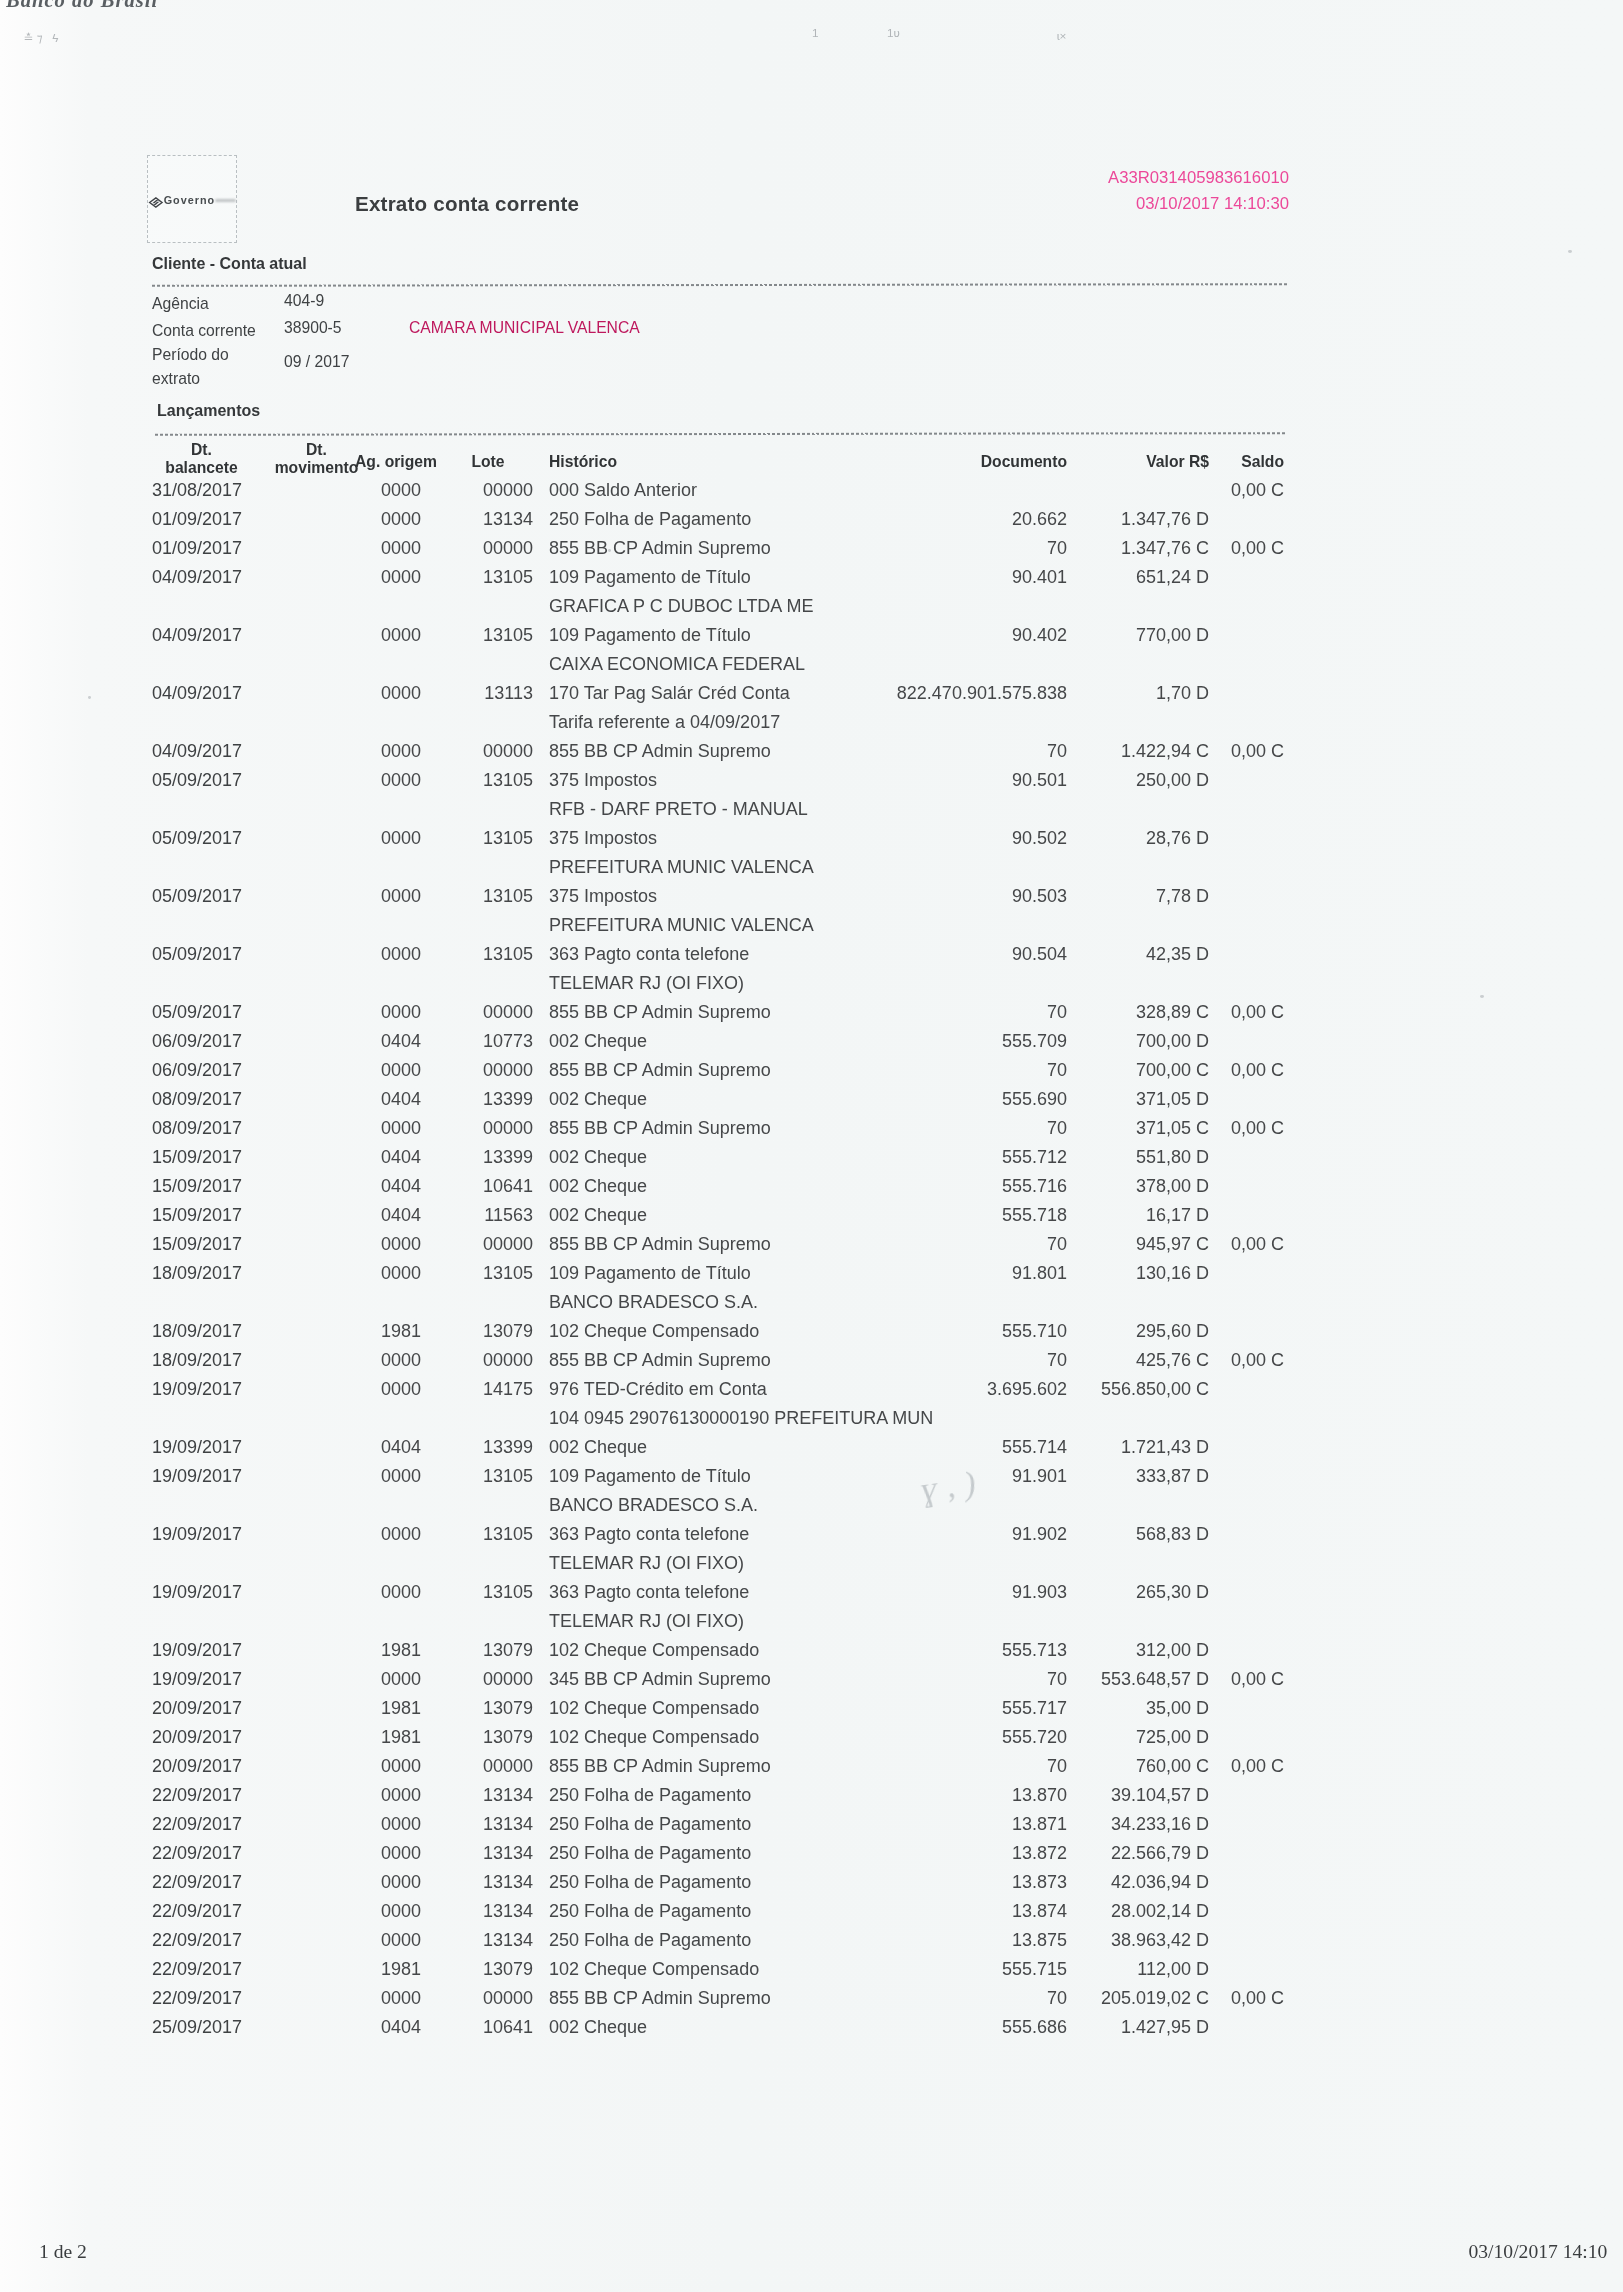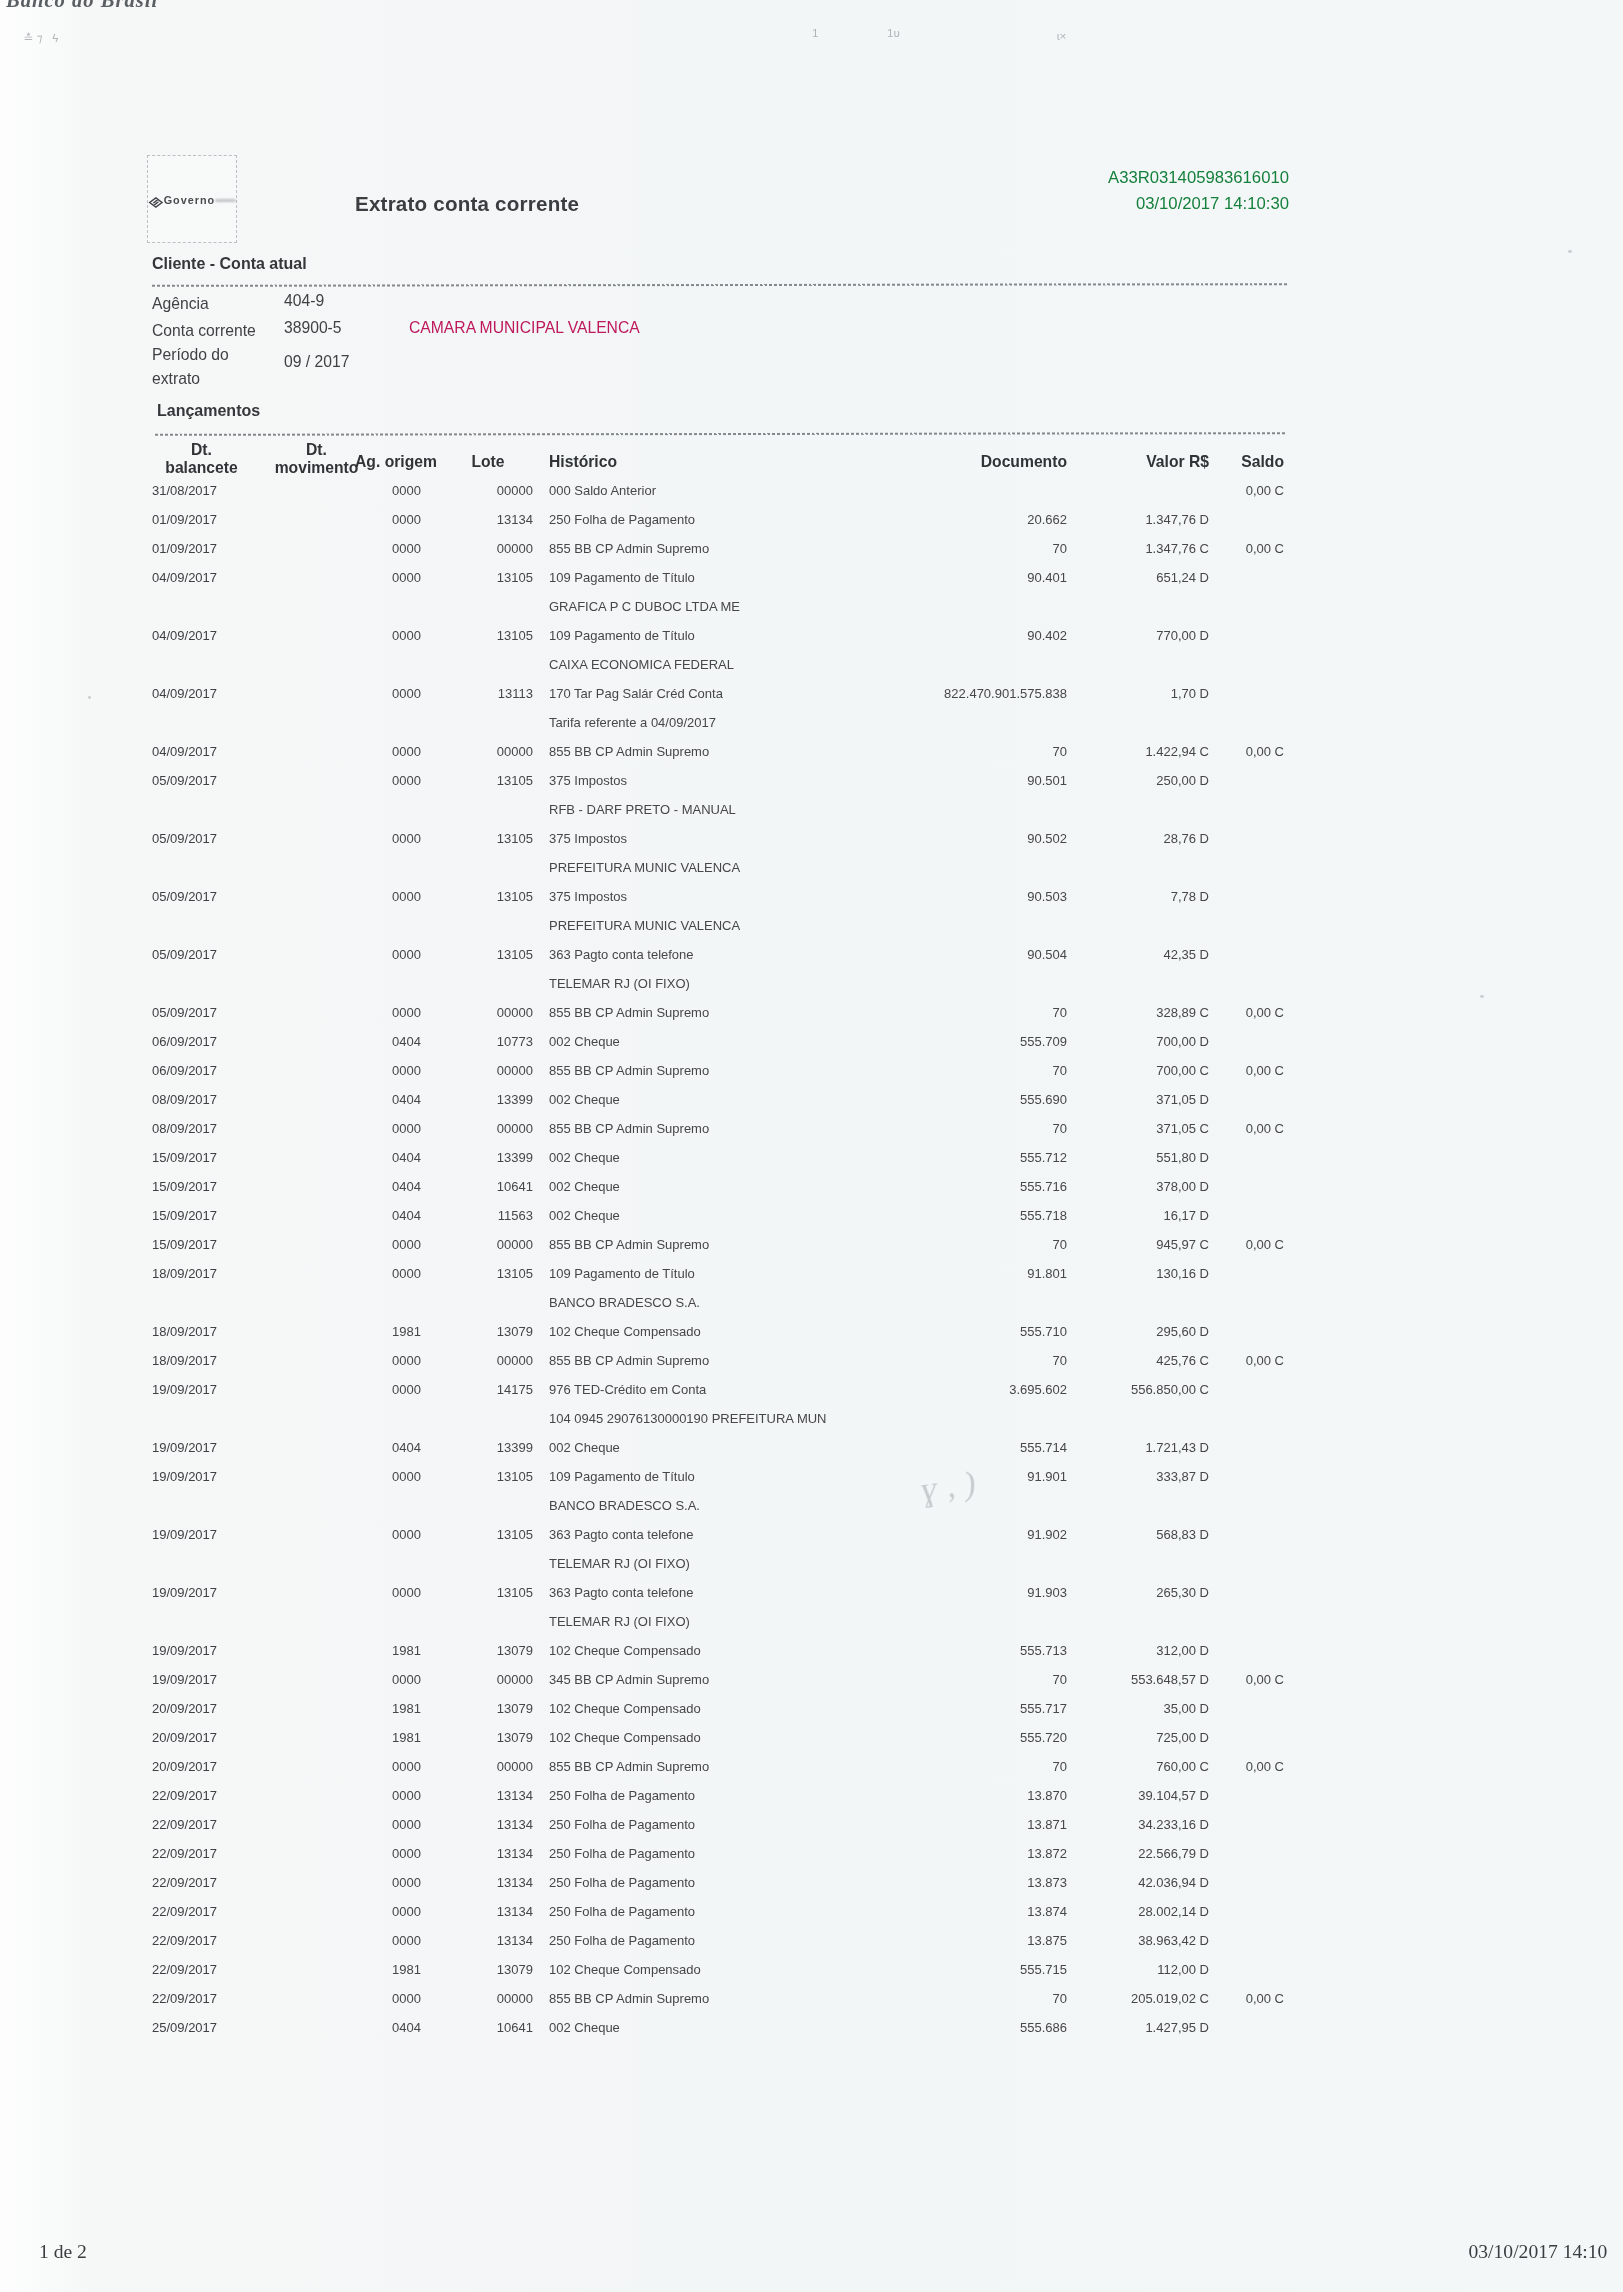--- a/index.html
+++ b/index.html
@@ -37,21 +37,21 @@
   }
   .logo-microtext {
     margin-top:2.9px; width:76px; height:3.9px; background:#9aa0a3; opacity:.6;
     filter:blur(1px); border-radius:2px;
   }
   .doc-title {
     position:absolute; left:355px; top:192px;
     font-size:20.6px; font-weight:bold; color:#3b3e40; letter-spacing:0.2px;
   }
   .doc-code-block { position:absolute; left:980px; top:165px; width:309px; text-align:right;
-    font-size:16.7px; color:#15803d; line-height:25.5px; }
+    font-size:16.7px; color:#ec4899; line-height:25.5px; }
 
   
   .section-title { position:absolute; font-size:16px; font-weight:bold; color:#35383a; }
   .rule {
     position:absolute; height:2px;
     background-image:repeating-linear-gradient(90deg,#6f7478 0 2.9px, transparent 2.9px 4.9px);
     opacity:.85; transform:rotate(-.08deg);
   }
   .client-label { position:absolute; left:152px; font-size:15.7px; color:#3f4244; width:123px; line-height:23.5px; }
   .client-value { position:absolute; left:284px; font-size:15.7px; color:#3f4244; white-space:nowrap; }
@@ -65,21 +65,21 @@
   .th-dtb { left:137px; top:2px;  width:129px; }
   .th-dtm { left:253px; top:2px;  width:127px; }
   .th-ag  { left:343px; top:13.7px; width:106px; text-align:center; }
   .th-lote{ left:443px; top:13.7px; width:90px;  text-align:center; }
   .th-hist{ left:549px; top:13.7px; }
   .th-doc { left:863px; top:13.7px; width:204px; text-align:right; }
   .th-val { left:1070px;top:13.7px; width:139px; text-align:right; }
   .th-sal { left:1215px;top:13.7px; width:69px;  text-align:right; }
 
   .rows { position:absolute; left:0; top:476px; width:1623px; }
-  .line { position:relative; height:29px; line-height:29px; font-size:13px; color:#454749; }
+  .line { position:relative; height:29px; line-height:29px; font-size:18px; color:#454749; }
   .cell { position:absolute; top:0; white-space:nowrap; }
   .c-date { left:152px; width:116px; color:#3e4143; }
   .c-ag   { left:328px; width:93px;  text-align:right; }
   .c-lote { left:443px; width:90px;  text-align:right; }
   .c-hist { left:549px; width:412px; }
   .c-doc  { left:863px; width:204px; text-align:right; }
   .c-val  { left:1070px; width:139px; text-align:right; }
   .c-sal  { left:1215px; width:69px;  text-align:right; }
   .c-sub  { left:549px; width:510px; }
 

